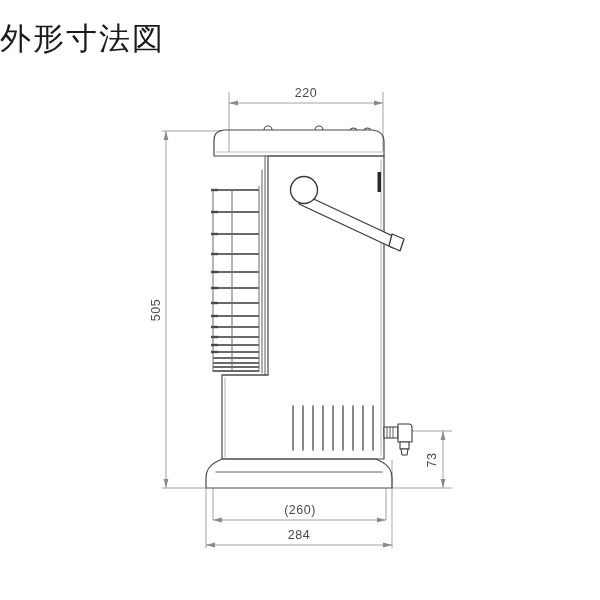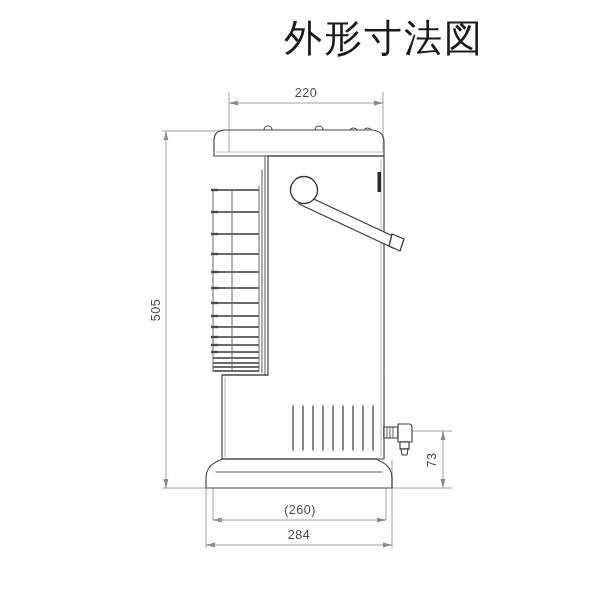--- a/index.html
+++ b/index.html
@@ -18,23 +18,23 @@
     position: relative;
     width: 600px;
     height: 600px;
     background: #ffffff;
   }
   #title {
     position: absolute;
     left: 0;
     top: 18px;
     width: 484px;
-    text-align: right;
+    text-align: left;
     font-family: "DejaVu Sans", sans-serif;
-    font-size: 38px;
+    font-size: 31px;
     font-weight: 400;
     color: #1a1a1a;
     letter-spacing: 2px;
     line-height: 40px;
     user-select: none;
   }
   #drawing {
     position: absolute;
     left: 0;
     top: 0;

